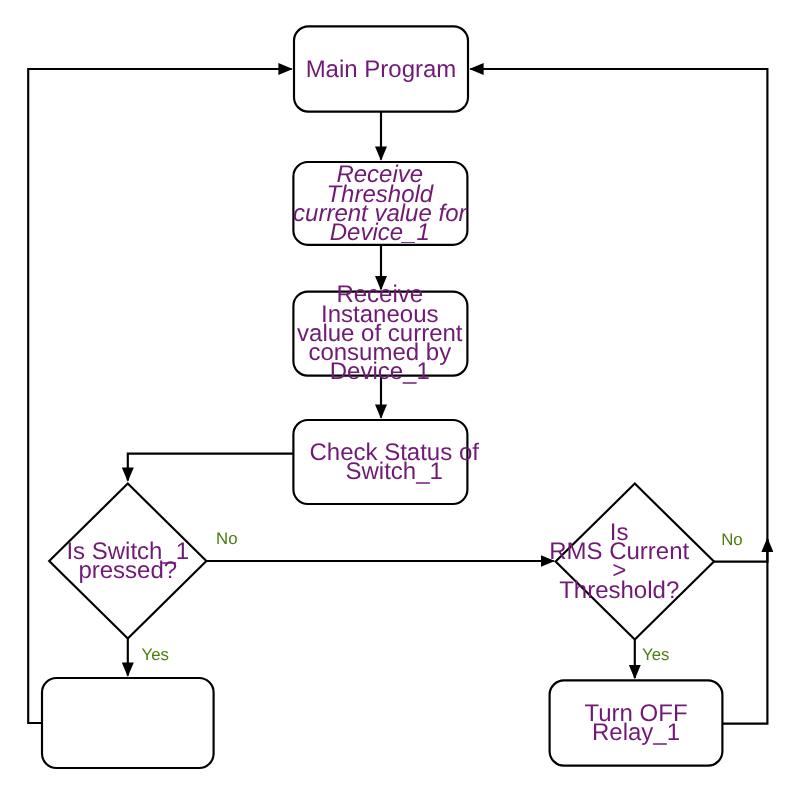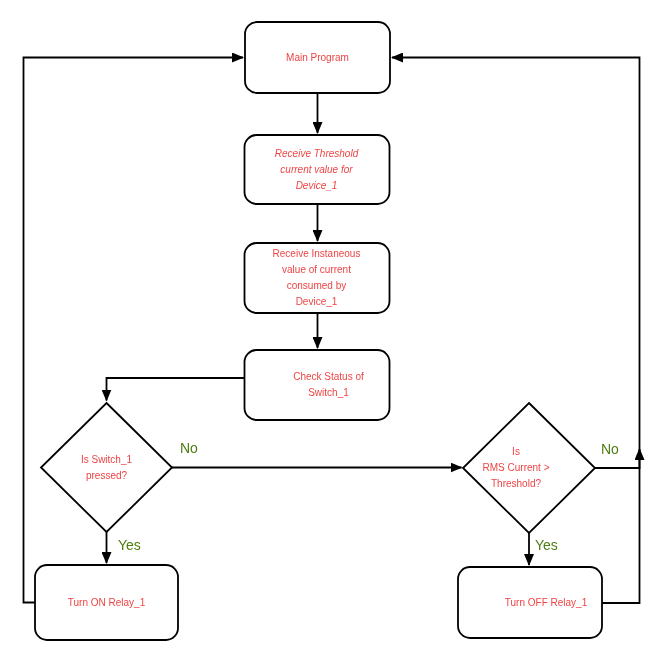--- a/index.html
+++ b/index.html
@@ -30,23 +30,23 @@
     stroke: #000000;
     stroke-width: 1.8;
   }
   .node-label {
     position: absolute;
     display: flex;
     align-items: center;
     justify-content: center;
     text-align: center;
     white-space: pre-line;
-    font-size: 10px;
+    font-size: 20px;
     line-height: 16px;
-    color: #ef4444;
+    color: #701a75;
     pointer-events: none;
   }
   .edge-label {
     position: absolute;
     font-size: 14px;
     line-height: 16px;
     color: #4d7c0f;
   }
 </style>
 </head>
@@ -96,23 +96,22 @@
   <div class="node-label" style="left:244px; top:350px; width:145px; height:70px;padding-left:12px;">Check Status of
 Switch_1</div>
 
   <div class="node-label" style="left:41px; top:403px; width:131px; height:129px;">Is Switch_1
 pressed?</div>
 
   <div class="node-label" style="left:450px; top:403px; width:132px; height:130px;">Is
 RMS Current &gt;
 Threshold?</div>
 
-  <div class="node-label" style="left:35px; top:565px; width:143px; height:75px;">Turn ON Relay_1</div>
 
-  <div class="node-label" style="left:474px; top:567px; width:144px; height:71px;">Turn OFF Relay_1</div>
+  <div class="node-label" style="left:458px; top:567px; width:144px; height:71px;">Turn OFF Relay_1</div>
 
   <div class="edge-label" style="left:180px; top:440px;">No</div>
 
   <div class="edge-label" style="left:118px; top:537px;">Yes</div>
 
   <div class="edge-label" style="left:601px; top:441px;">No</div>
 
   <div class="edge-label" style="left:535px; top:537px;">Yes</div>
 
 </div>

